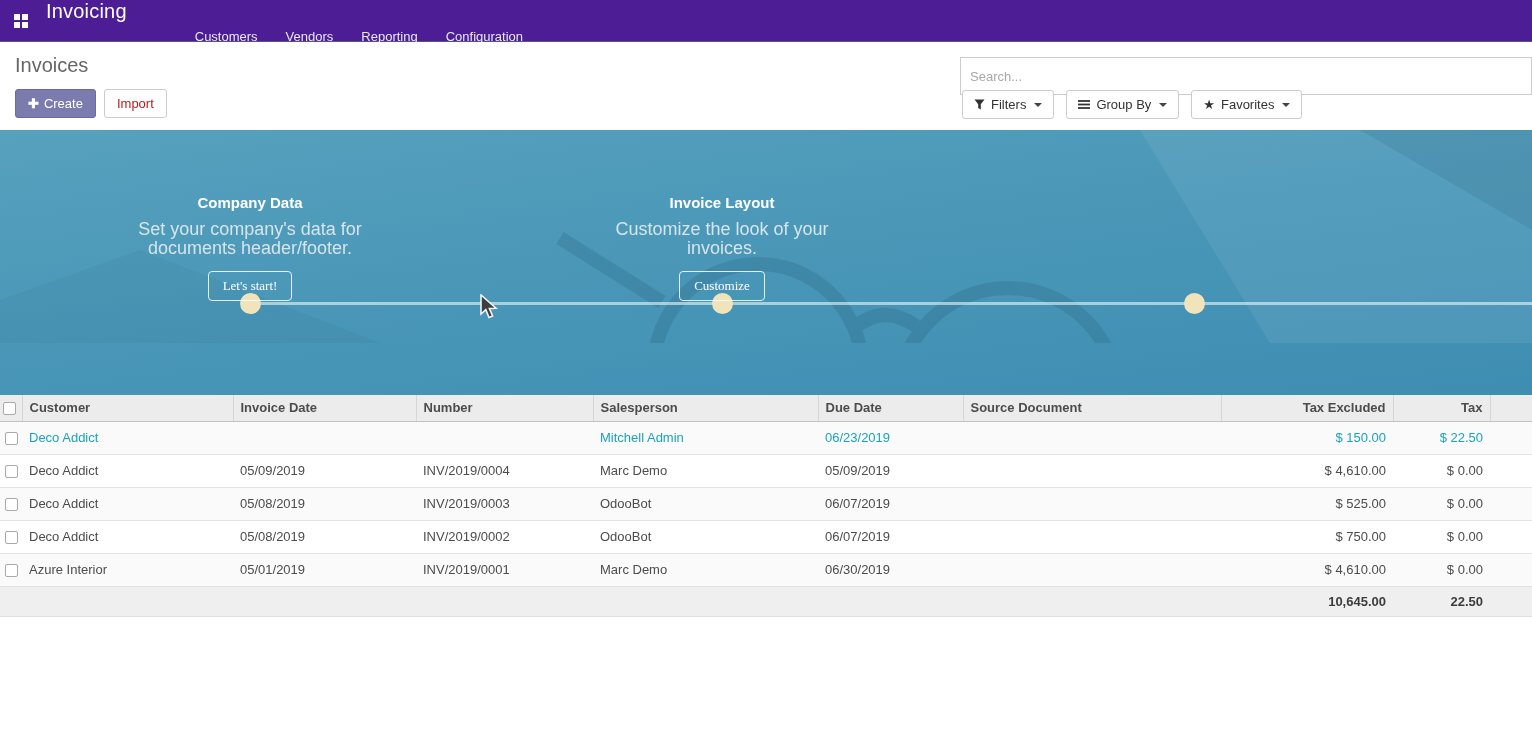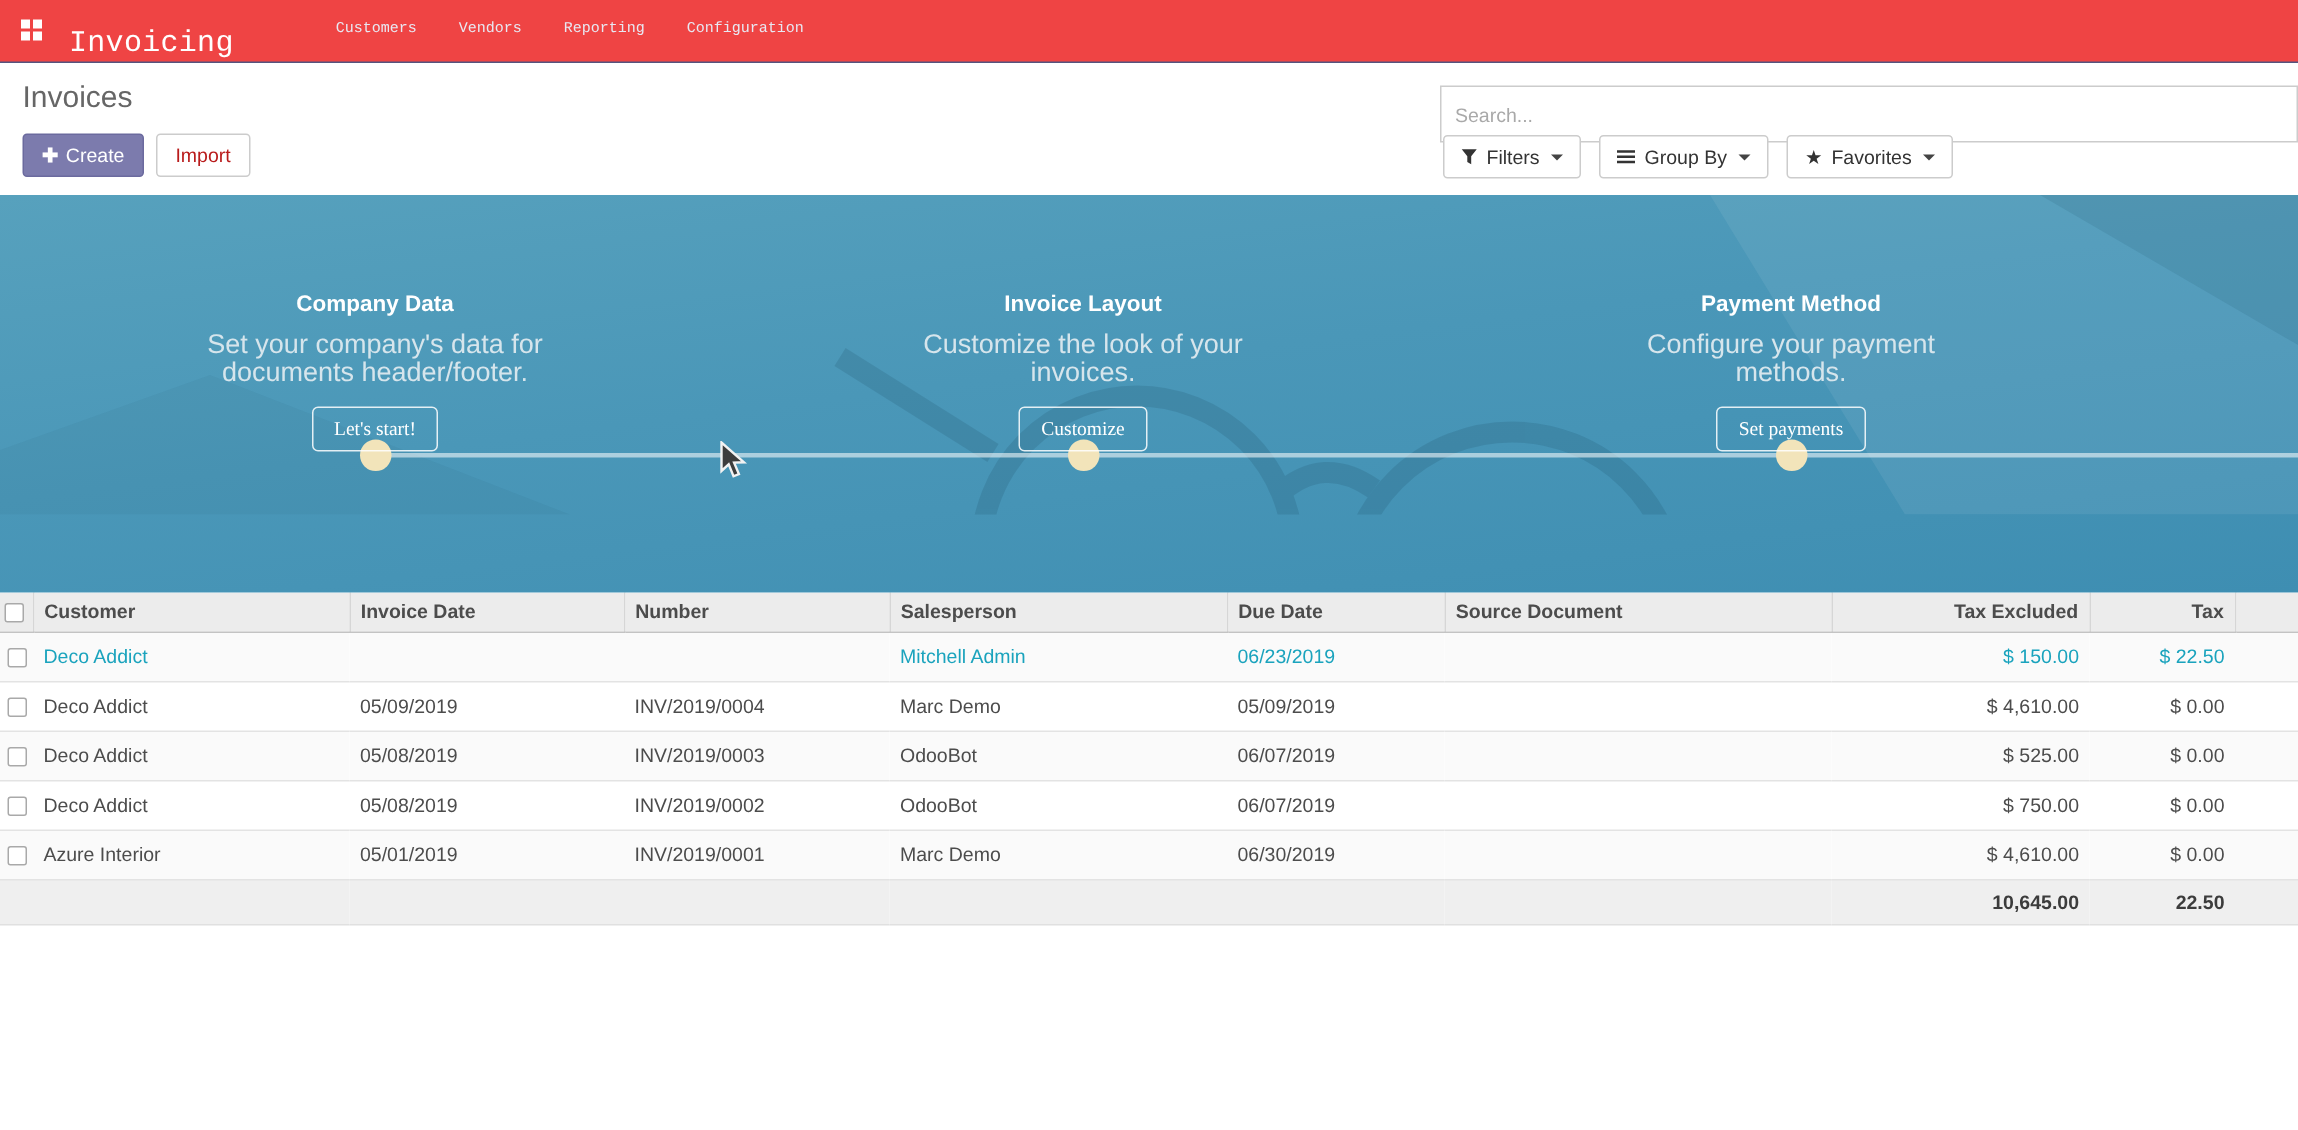--- a/index.html
+++ b/index.html
@@ -1,28 +1,28 @@
 <!DOCTYPE html>
 <html><head>
 <meta charset="utf-8">
 <style>
   * { box-sizing: border-box; margin: 0; padding: 0; }
   html,body { background:#fff; }
   body { font-family: "Liberation Sans", "DejaVu Sans", sans-serif; }
   #page { position:relative; width:1532px; height:753px; overflow:hidden; background:#fff; }
 
   
-  .navbar { position:relative; height:42px; background:#ef4444; border-bottom:1px solid #54547f;
-            display:flex; align-items:flex-end; color:#fff;font-family:Liberation Mono, monospace; }
+  .navbar { position:relative; height:42px; background:#4c1d95; border-bottom:1px solid #54547f;
+            display:flex; align-items:flex-start; color:#fff; }
   .apps-btn { width:42px; height:42px; display:flex; align-items:center; justify-content:center; cursor:pointer; }
   .apps-grid { display:grid; grid-template-columns:6px 6px; grid-template-rows:6px 6px; gap:2px; }
   .apps-grid span { background:#fff; display:block; }
   .brand { font-size:20px; color:#fff; margin:0 14px 0 4px; letter-spacing:.2px; }
   .nav-menu { display:flex; margin-left:40px; }
-  .nav-item { font-size:10px; color:#e8e8f2; padding:0 14px; line-height:42px; cursor:pointer; }
+  .nav-item { font-size:13px; color:#e8e8f2; padding:16px 14px; line-height:42px; cursor:pointer; }
 
   
   .control-panel { position:relative; height:88px; background:#fff; }
   .view-title { position:absolute; top:12px; left:15px; font-size:20px; color:#666; }
   .left-actions { position:absolute; top:47px; left:15px; display:flex; gap:8px; }
   .btn { font-size:13px; height:29px; padding:0 12px; border-radius:3px; cursor:pointer;
          display:inline-flex; align-items:center; gap:5px; background:#fff; border:1px solid #ccc; color:#b91c1c; }
   .btn.primary { background:#7c7bad; border-color:#6b6a9e; color:#fff; }
   .btn .plus { font-weight:700; font-size:13px; }
   .right-panel { position:absolute; top:0; right:0; width:572px; }
@@ -163,25 +163,20 @@
     <div class="step" style="left:90px">
       <h3>Company Data</h3>
       <p>Set your company's data for documents header/footer.</p>
       <button class="step-btn">Let's start!</button>
     </div>
     <div class="step" style="left:562px">
       <h3>Invoice Layout</h3>
       <p>Customize the look of your invoices.</p>
       <button class="step-btn">Customize</button>
     </div>
-    <div class="step" style="left:1034px">
-      <h3>Payment Method</h3>
-      <p>Configure your payment methods.</p>
-      <button class="step-btn">Set payments</button>
-    </div>
   </div>
 
   <table class="list">
     <colgroup>
       <col style="width:22px">
         <col style="width:211px">
         <col style="width:183px">
         <col style="width:177px">
       <col style="width:225px">
         <col style="width:145px">

